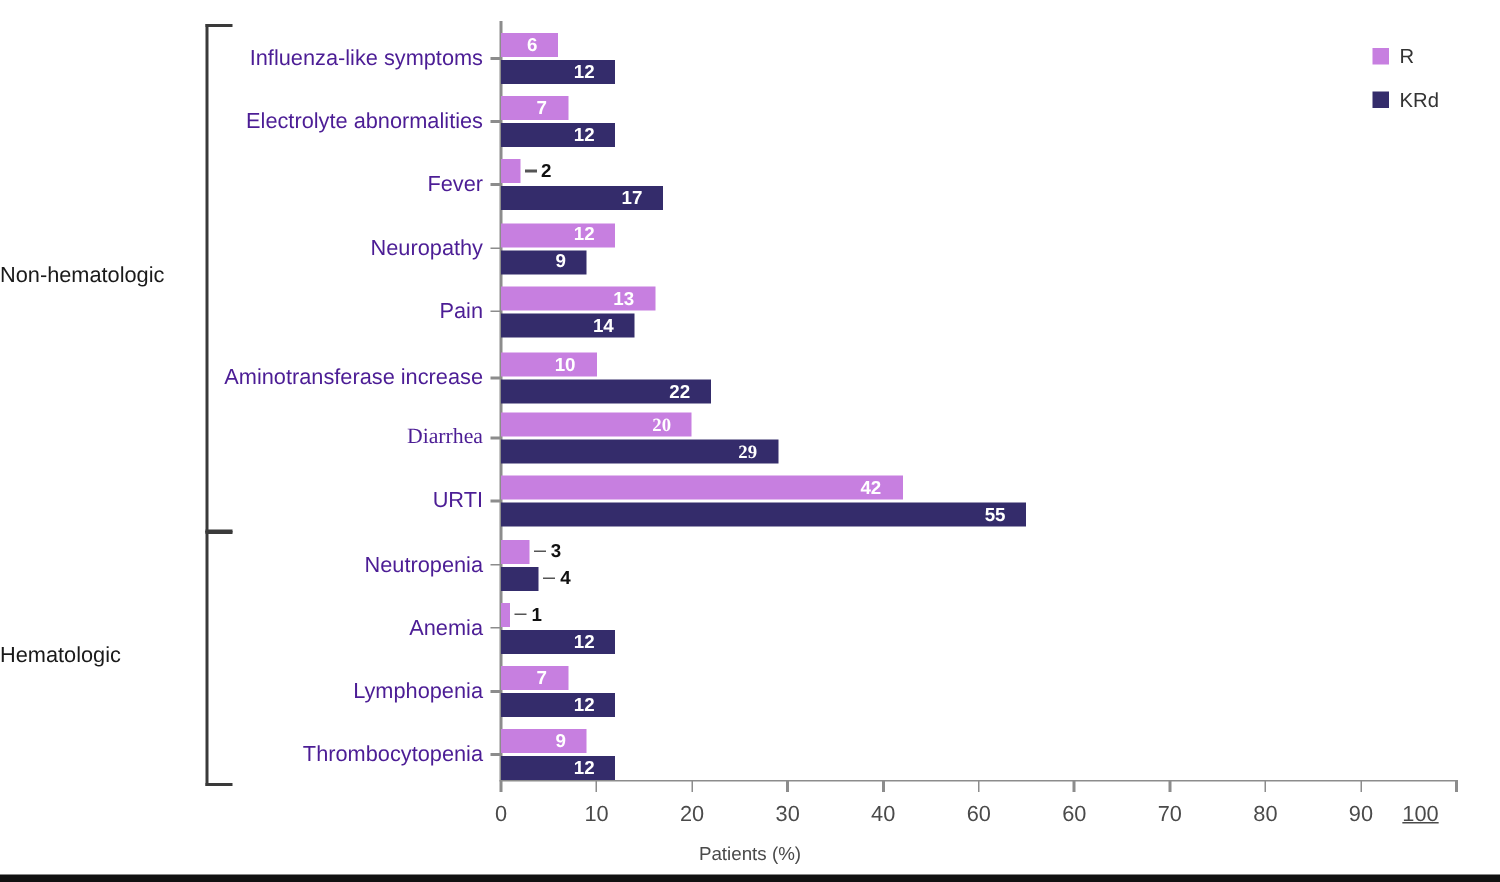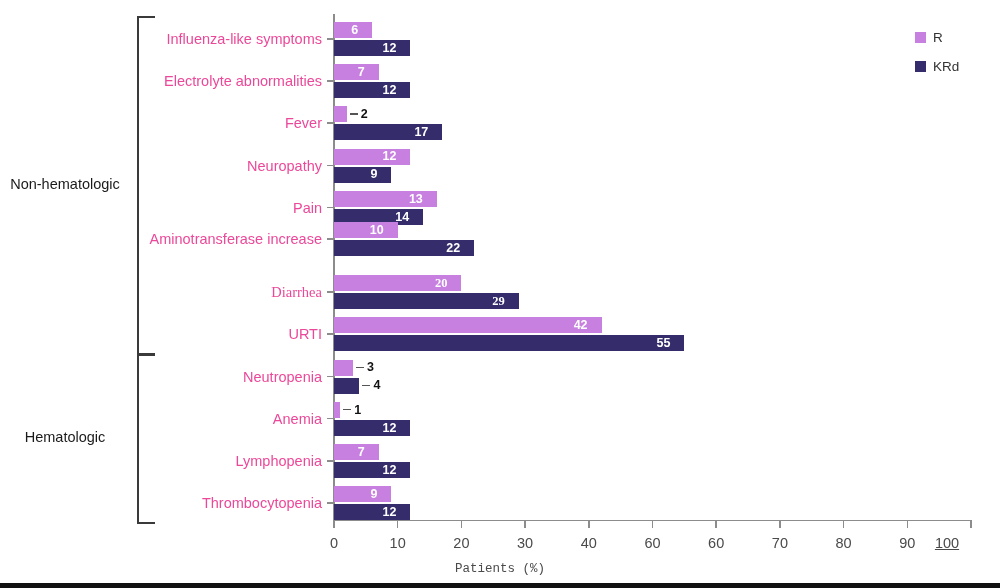--- a/index.html
+++ b/index.html
@@ -6,21 +6,21 @@
   body{
     width:1000px;height:588px;background:#ffffff;
     font-family:"Liberation Sans", sans-serif;
     position:relative;overflow:hidden;
   }
   #chart-root{position:absolute;inset:0;}
 
   
   .group-label{
     position:absolute;font-size:14.5px;color:#1a1a1a;
-    text-align:center;white-space:nowrap;
+    white-space:nowrap;
   }
   .bracket{position:absolute;}
   .bracket .spine{
     position:absolute;left:0;top:0;width:2px;height:100%;background:#3a3a3a;
   }
   .bracket .arm{
     position:absolute;left:0;width:18px;height:2px;background:#3a3a3a;
   }
   .bracket .arm.top{top:0;}
   .bracket .arm.bottom{bottom:0;}
@@ -39,21 +39,21 @@
   }
 
   .cat-row{position:absolute;left:0;width:100%;}
   .cat-tick{
     position:absolute;left:-7px;top:50%;margin-top:-1px;
     width:7px;height:1.5px;background:#8c8c8c;
   }
   .cat-label{
     position:absolute;right:calc(100% + 12px);top:50%;
     transform:translateY(-50%);
-    font-size:14.5px;color:#ec4899;white-space:nowrap;text-align:left;
+    font-size:14.5px;color:#4c1d95;white-space:nowrap;text-align:left;
   }
 
   .bar{
     position:absolute;left:0;height:16px;
     display:flex;align-items:center;justify-content:flex-end;
   }
   .bar.r{background:#C77FE0;top:2px;}
   .bar.krd{background:#342C6B;top:20px;}
   .bar .val{
     font-size:12.5px;font-weight:bold;color:#ffffff;
@@ -73,21 +73,21 @@
   
   .xtick{
     position:absolute;bottom:-8px;width:1.5px;height:8px;background:#8c8c8c;
   }
   .xtick-label{
     position:absolute;bottom:-31px;transform:translateX(-50%);
     font-size:14.5px;color:#4a4a4a;white-space:nowrap;
   }
   #xaxis-title{
     position:absolute;left:0;top:562px;width:1000px;text-align:center;
-    font-size:12.5px;color:#4a4a4a;font-family:Liberation Mono, monospace;
+    font-size:12.5px;color:#4a4a4a;
   }
 
   
   #legend{position:absolute;left:915px;top:30px;}
   .legend-item{display:flex;align-items:center;margin-bottom:14px;}
   .legend-swatch{width:11px;height:11px;margin-right:7px;}
   .legend-text{font-size:13.5px;color:#333;}
 
   #bottom-band{
     position:absolute;left:0;bottom:0;width:1000px;height:5px;background:#111;
@@ -160,21 +160,21 @@
         <div class="cat-row" style="top: 174.8px; height: 38px;">
           <div class="cat-tick"></div>
           <div class="cat-label">Pain</div>
           <div class="bar r" style="width: 82.81px; background: rgb(199, 127, 224); padding-left: 20px;">
             <span class="val">13</span>
           </div>
           <div class="bar krd" style="width: 89.18px; background: rgb(52, 44, 107);">
             <span class="val">14</span>
           </div>
         </div>
-        <div class="cat-row" style="top: 206px; height: 38px;">
+        <div class="cat-row" style="top: 219px; height: 38px;">
           <div class="cat-tick"></div>
           <div class="cat-label">Aminotransferase increase</div>
           <div class="bar r" style="width: 63.7px; background: rgb(199, 127, 224);">
             <span class="val">10</span>
           </div>
           <div class="bar krd" style="width: 140.14px; background: rgb(52, 44, 107);">
             <span class="val">22</span>
           </div>
         </div>
         <div class="cat-row" style="top: 259.2px; height: 38px; font-family: Liberation Serif, serif;">

